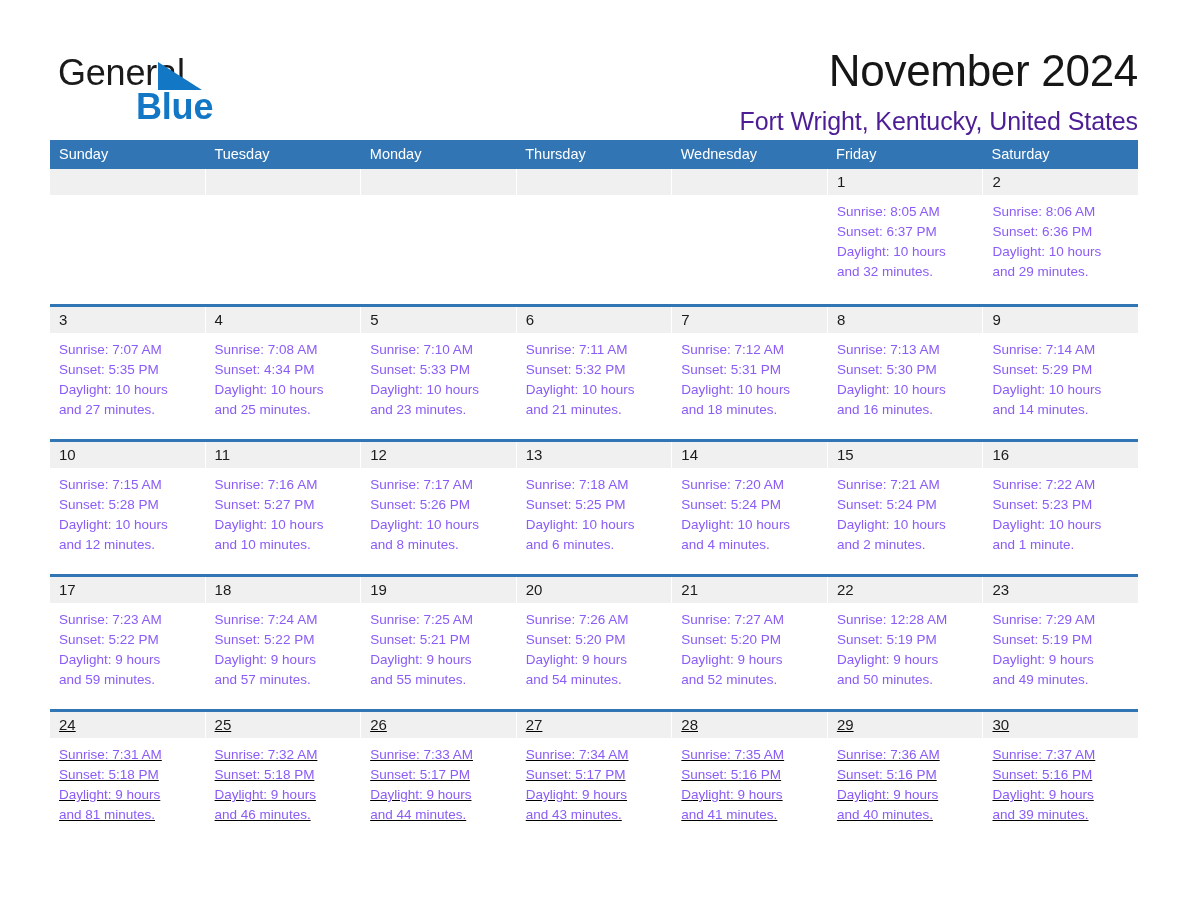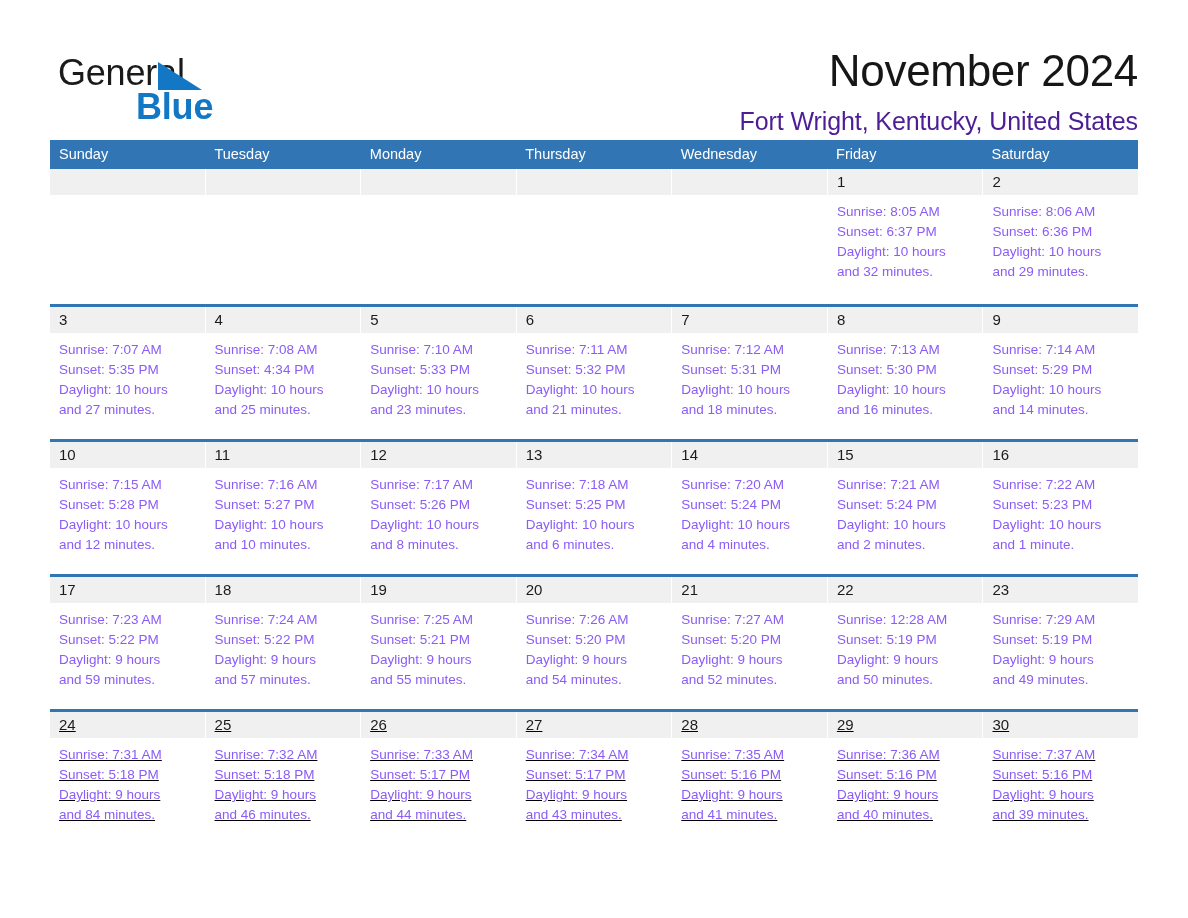--- a/index.html
+++ b/index.html
@@ -398,21 +398,21 @@
             </div>
           </div>
         </div>
         <div class="week-row last">
           <div class="day-cell">
             <div class="day-num">24</div>
             <div class="day-body">
               <div>Sunrise: 7:31 AM</div>
               <div>Sunset: 5:18 PM</div>
               <div>Daylight: 9 hours</div>
-              <div>and 84 minutes.</div>
+              <div>and 81 minutes.</div>
             </div>
           </div>
           <div class="day-cell">
             <div class="day-num">25</div>
             <div class="day-body">
               <div>Sunrise: 7:32 AM</div>
               <div>Sunset: 5:18 PM</div>
               <div>Daylight: 9 hours</div>
               <div>and 46 minutes.</div>
             </div>

